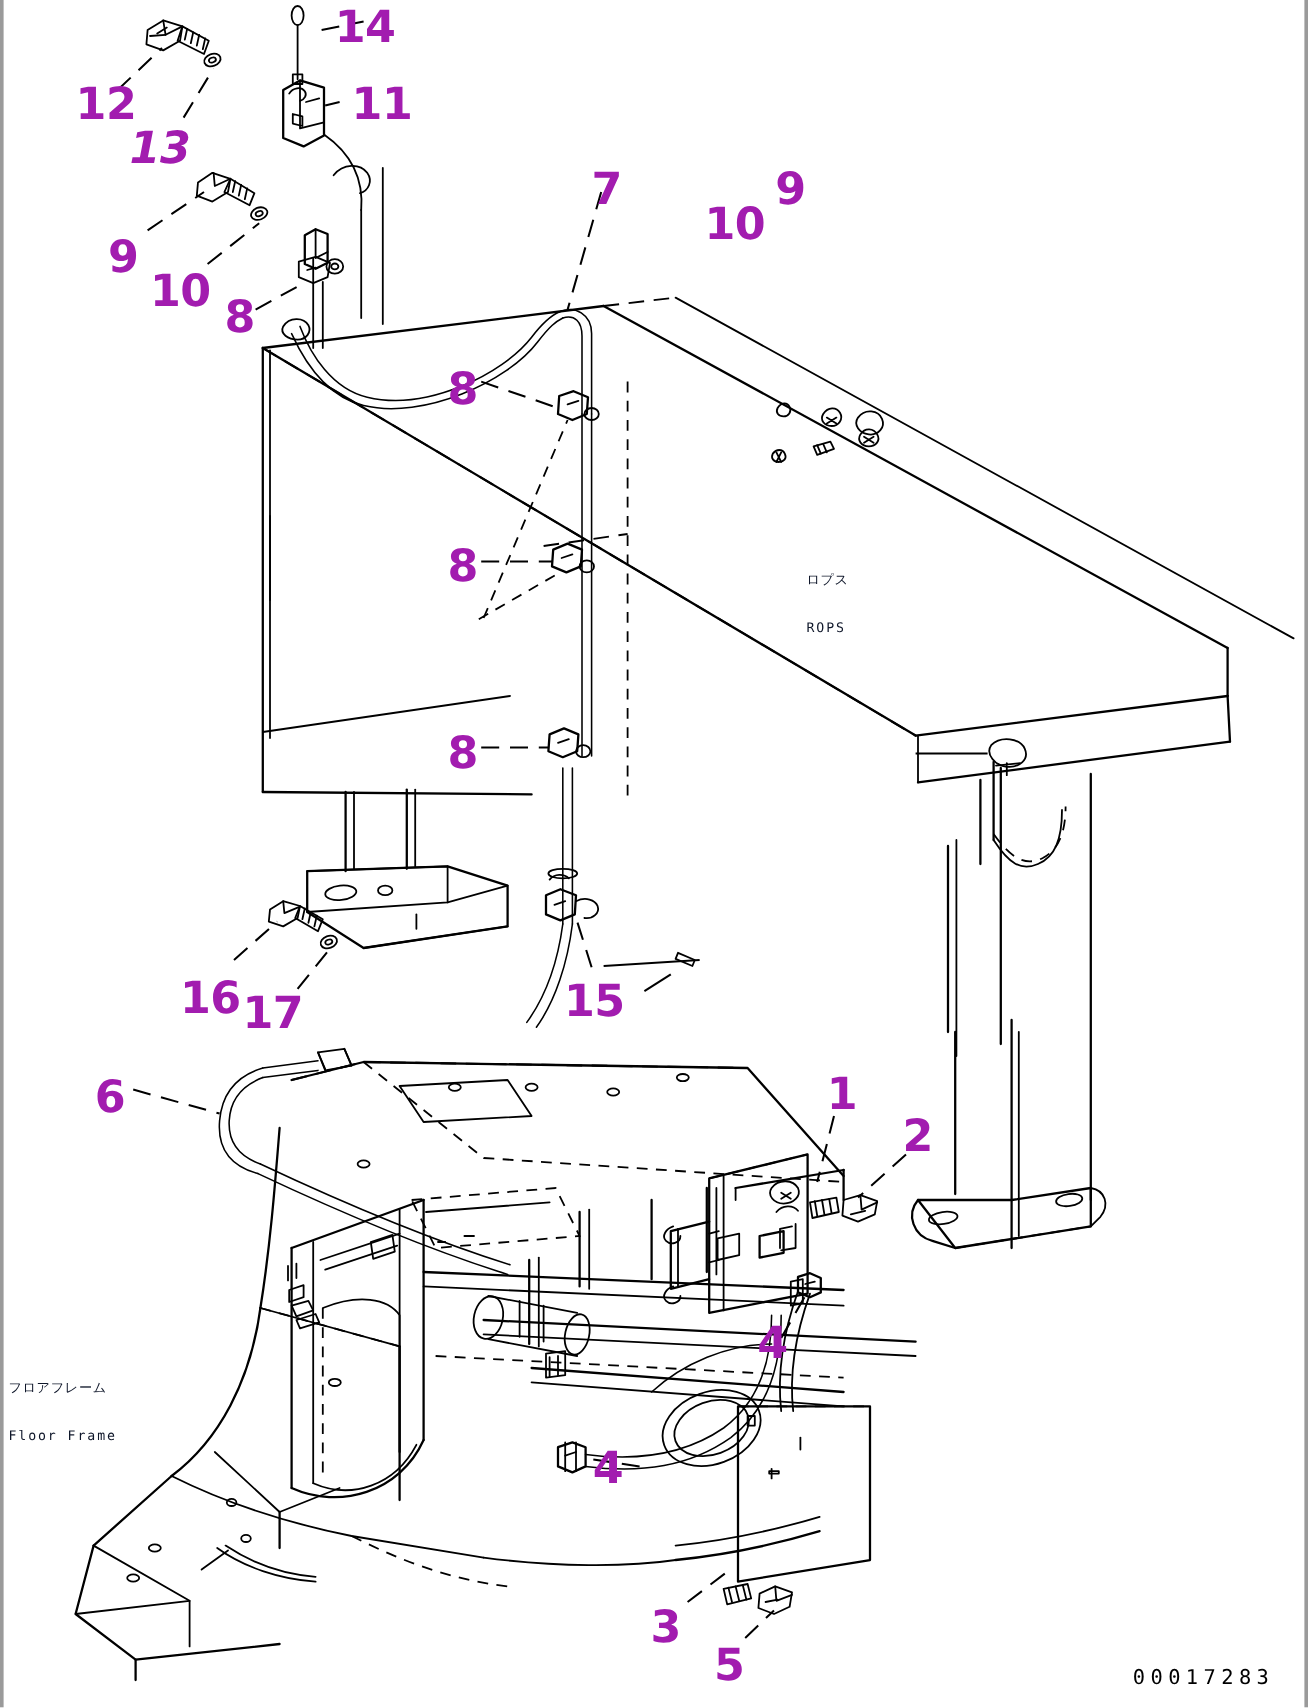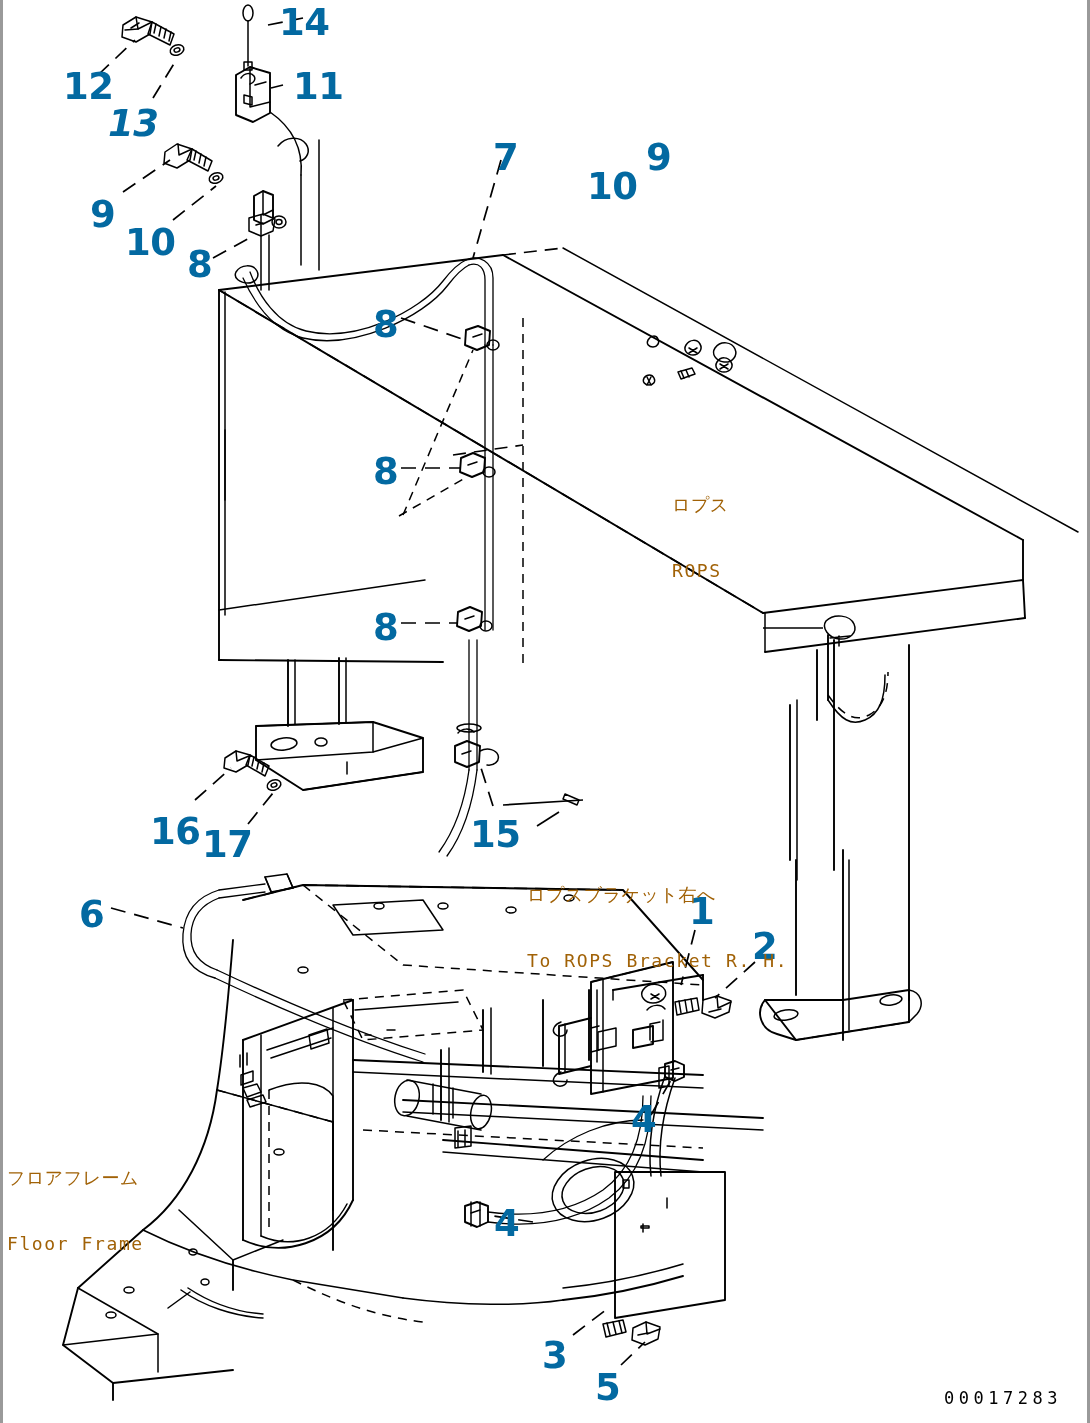--- a/index.html
+++ b/index.html
@@ -23,34 +23,34 @@
   }
   #drawing {
     position: absolute;
     left: 0;
     top: 0;
     width: 1090px;
     height: 1423px;
   }
   .callout {
     position: absolute;
-    color: #0369a1;
+    color: #a21caf;
     font-family: "DejaVu Sans", sans-serif;
     font-weight: bold;
     font-size: 37px;
     line-height: 1;
     letter-spacing: -0.5px;
     white-space: nowrap;
     -webkit-font-smoothing: none;
   }
   .jptext {
     position: absolute;
-    color: #a16207;
+    color: #0f172a;
     font-family: "DejaVu Sans Mono", monospace;
-    font-size: 18px;
+    font-size: 11px;
     line-height: 1.22;
     white-space: pre;
     letter-spacing: 0.5px;
   }
   .jptext .en {
     letter-spacing: 1.6px;
   }
   .partno {
     position: absolute;
     color: #000000;
@@ -493,24 +493,20 @@
   <div class="callout" style="left:628px; top:1101px;">4</div>
   <div class="callout" style="left:491px; top:1205px;">4</div>
   <div class="callout" style="left:539px; top:1337px;">3</div>
   <div class="callout" style="left:592px; top:1369px;">5</div>
 
   <div class="jptext" style="left:669px; top:450px;">
     <div>ロプス</div>
     <div class="en">ROPS</div>
   </div>
 
-  <div class="jptext" style="left:524px; top:840px;">
-    <div>ロプスブラケット右へ</div>
-    <div class="en">To ROPS Bracket R. H.</div>
-  </div>
 
   <div class="jptext" style="left:4px; top:1123px;">
     <div>フロアフレーム</div>
     <div class="en">Floor Frame</div>
   </div>
 
   <div class="partno" style="left:941px; top:1388px;">00017283</div>
 
 </div>
 

